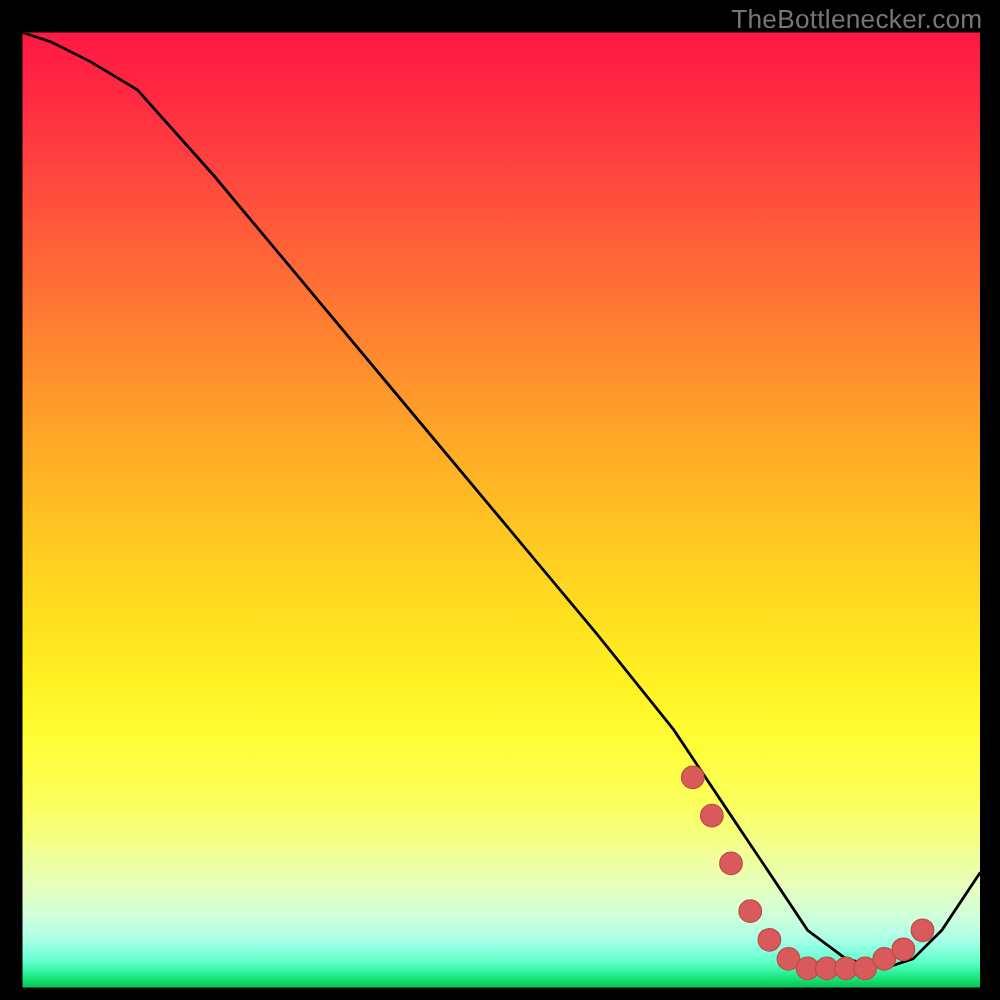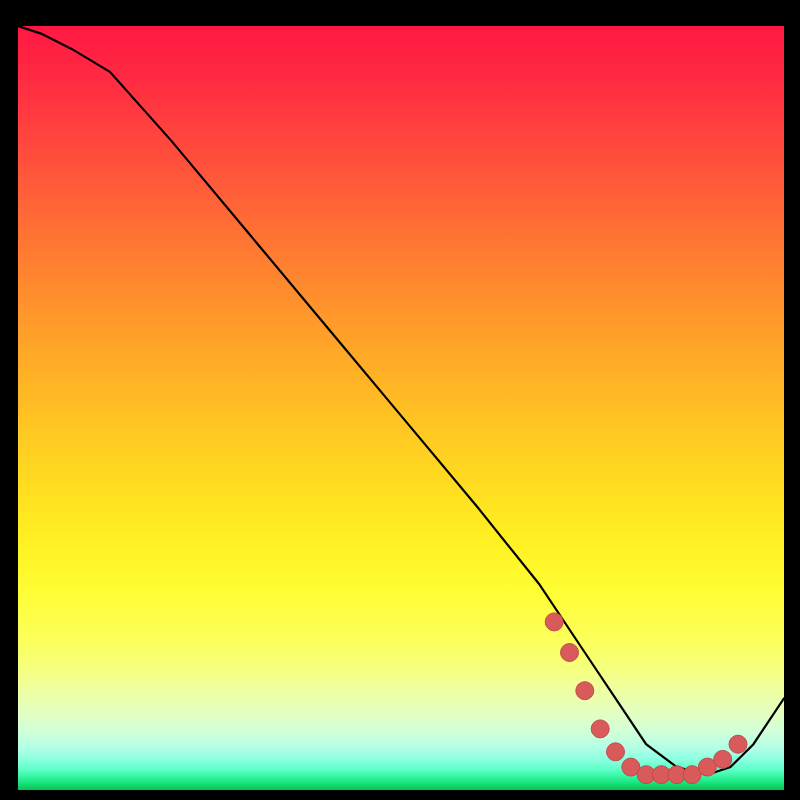--- a/index.html
+++ b/index.html
@@ -64,20 +64,21 @@
     color: #777;
     font-size: 21px;
     letter-spacing: 0.2px;
   }
 </style>
 </head>
 <body>
 
 <div class="stage">
 
+  <div class="srcnote">TheBottlenecker.com</div>
 
   <div class="plot">
     <svg class="svg-lines" viewBox="0 0 766 764" preserveAspectRatio="none">
       <path fill="none" stroke-width="2.2" stroke-linecap="round" id="curvePath" stroke="#000000" d="M0.0 0.0 L23.0 7.6 L53.6 22.9 L91.9 45.8 L153.2 114.6 L229.8 206.3 L306.4 298.0 L383.0 389.6 L459.6 481.3 L520.9 557.7 L566.8 626.5 L597.5 672.3 L628.1 718.2 L658.8 741.1 L689.4 748.7 L712.4 741.1 L735.4 718.2 L766.0 672.3"></path>
       <g id="dotsGroup">
           <circle cx="536.2" cy="595.9" r="9" fill="#d85a5a" stroke="#c14a4a" stroke-width="1"></circle>
           <circle cx="551.5" cy="626.5" r="9" fill="#d85a5a" stroke="#c14a4a" stroke-width="1"></circle>
           <circle cx="566.8" cy="664.7" r="9" fill="#d85a5a" stroke="#c14a4a" stroke-width="1"></circle>
           <circle cx="582.2" cy="702.9" r="9" fill="#d85a5a" stroke="#c14a4a" stroke-width="1"></circle>
           <circle cx="597.5" cy="725.8" r="9" fill="#d85a5a" stroke="#c14a4a" stroke-width="1"></circle>

